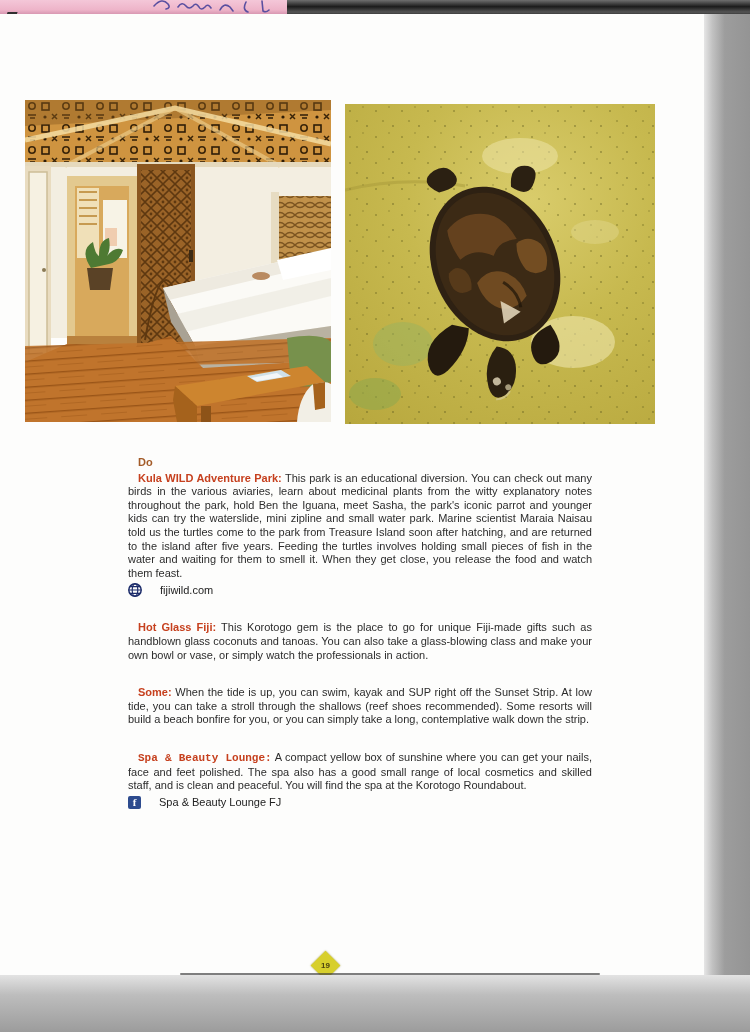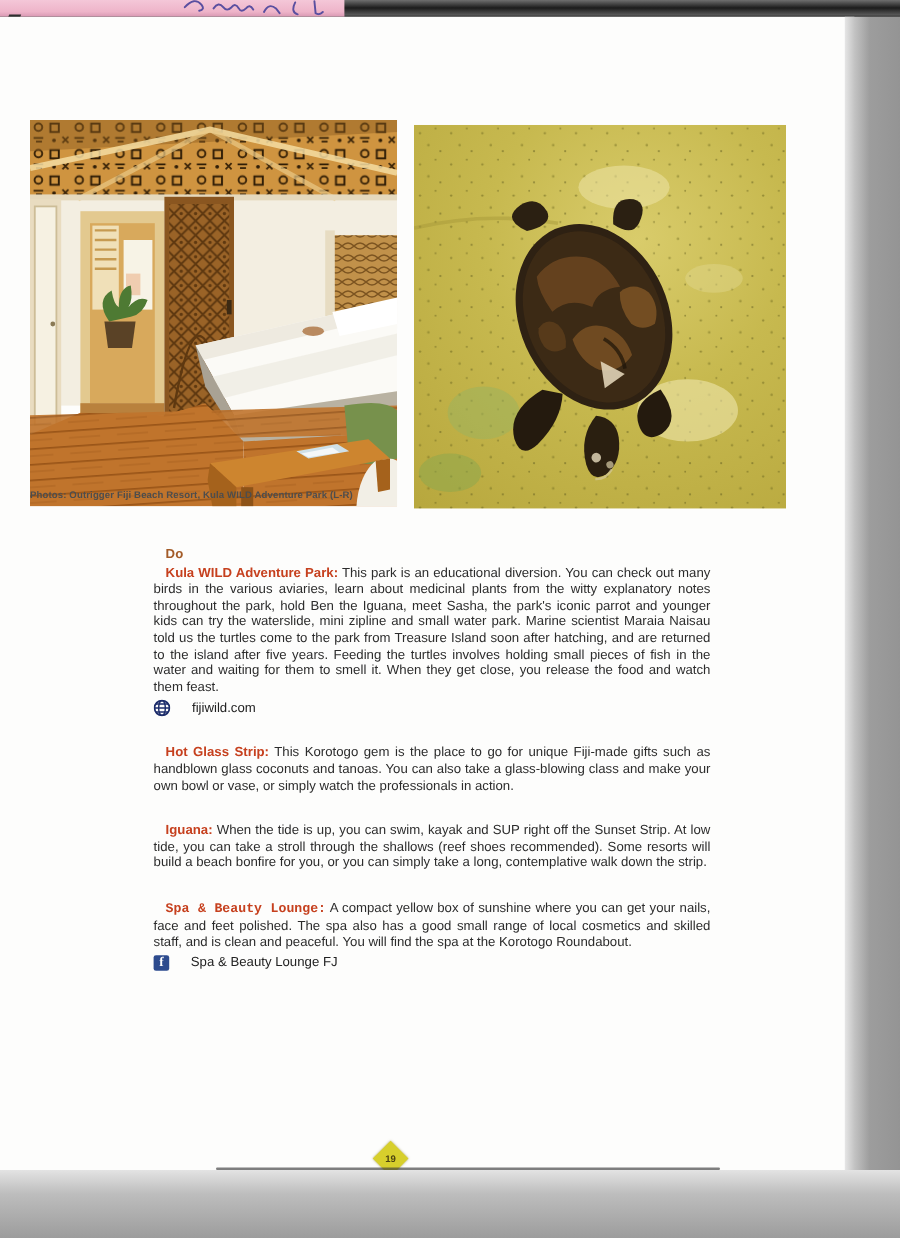--- a/index.html
+++ b/index.html
@@ -243,43 +243,42 @@
           <path d="M150 180 q10 14 6 30" stroke="#1c1408" stroke-width="3" fill="none" opacity=".7"></path>
 
           <path d="M118 236 q-20 10 -24 34 q-2 16 12 14 q16 -4 22 -24 q4 -16 -10 -24" fill="#2a1f10"></path>
           <circle cx="104" cy="268" r="4" fill="#e7dcbe" opacity=".8"></circle>
           <circle cx="112" cy="278" r="3" fill="#d9cda8" opacity=".7"></circle>
           <path d="M96 284 q8 4 16 -2" stroke="#d9cda8" stroke-width="2" fill="none" opacity=".6"></path>
         </g>
       </svg>
     </div>
 
-    <div class="caption">Photos: Outrigger Fiji Beach Resort, Kula WILD Adventure Park (L-R)</div>
 
     <div class="article">
       <div class="do-heading">Do</div>
 
       <div class="entry entry-0">
         <p><span class="title">Kula WILD Adventure Park:</span><span> This park is an educational diversion. You can check out many birds in the various aviaries, learn about medicinal plants from the witty explanatory notes throughout the park, hold Ben the Iguana, meet Sasha, the park's iconic parrot and younger kids can try the waterslide, mini zipline and small water park. Marine scientist Maraia Naisau told us the turtles come to the park from Treasure Island soon after hatching, and are returned to the island after five years. Feeding the turtles involves holding small pieces of fish in the water and waiting for them to smell it. When they get close, you release the food and watch them feast.</span></p>
         <div class="link-row">
           <svg class="globe-icon" viewBox="0 0 14 14" aria-hidden="true">
             <circle cx="7" cy="7" r="6.2" fill="none" stroke="#1d2d6b" stroke-width="1.5"></circle>
             <ellipse cx="7" cy="7" rx="2.8" ry="6.2" fill="none" stroke="#1d2d6b" stroke-width="1.2"></ellipse>
             <path d="M.8 7 h12.4 M1.8 3.6 h10.4 M1.8 10.4 h10.4" stroke="#1d2d6b" stroke-width="1.2" fill="none"></path>
           </svg>
           <span>fijiwild.com</span>
         </div>
       </div>
 
       <div class="entry entry-1">
-        <p><span class="title">Hot Glass Strip:</span><span> This Korotogo gem is the place to go for unique Fiji-made gifts such as handblown glass coconuts and tanoas. You can also take a glass-blowing class and make your own bowl or vase, or simply watch the professionals in action.</span></p>
+        <p><span class="title">Hot Glass Fiji:</span><span> This Korotogo gem is the place to go for unique Fiji-made gifts such as handblown glass coconuts and tanoas. You can also take a glass-blowing class and make your own bowl or vase, or simply watch the professionals in action.</span></p>
       </div>
 
       <div class="entry entry-2">
-        <p><span class="title">Iguana:</span><span> When the tide is up, you can swim, kayak and SUP right off the Sunset Strip. At low tide, you can take a stroll through the shallows (reef shoes recommended). Some resorts will  build a beach bonfire for you, or you can simply take a long, contemplative walk down the strip.</span></p>
+        <p><span class="title">Some:</span><span> When the tide is up, you can swim, kayak and SUP right off the Sunset Strip. At low tide, you can take a stroll through the shallows (reef shoes recommended). Some resorts will  build a beach bonfire for you, or you can simply take a long, contemplative walk down the strip.</span></p>
       </div>
 
       <div class="entry entry-3">
         <p><span class="title">Spa &amp; Beauty Lounge:</span><span> A compact yellow box of sunshine where you can get your nails, face and feet polished. The spa also has a good small range of local cosmetics and skilled staff, and is clean and peaceful. You will find the spa at the Korotogo Roundabout.</span></p>
         <div class="link-row">
           <span class="fb-icon">f</span>
           <span>Spa &amp; Beauty Lounge FJ</span>
         </div>
       </div>
     </div>

